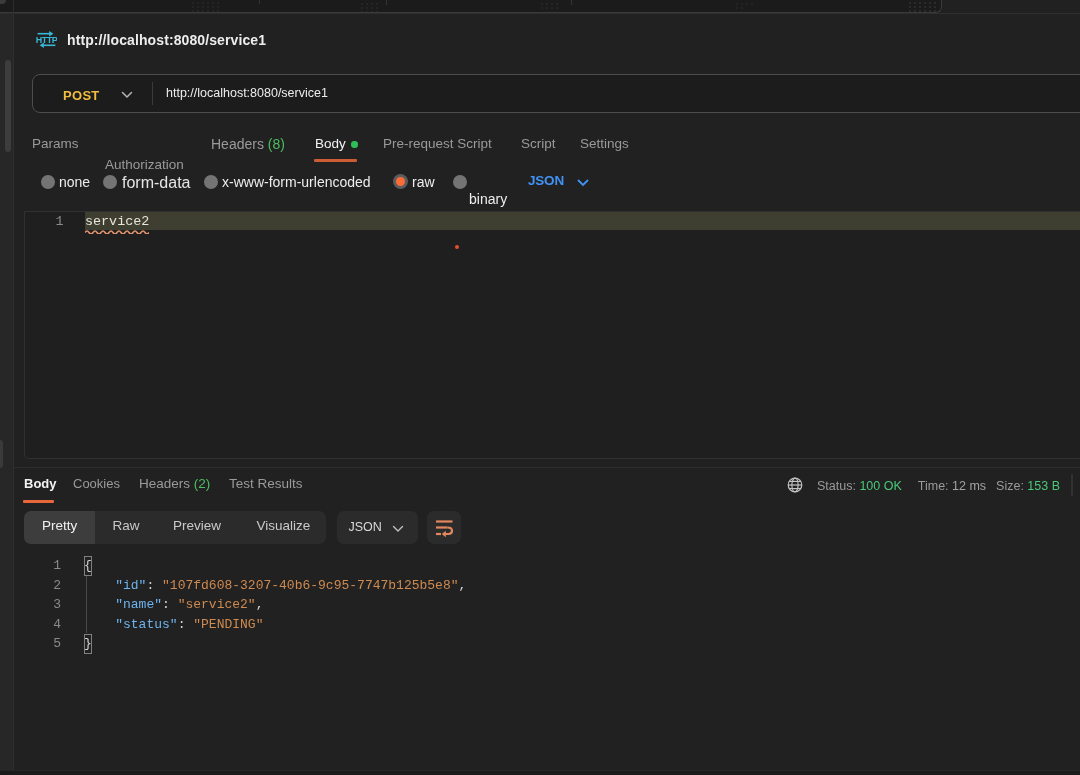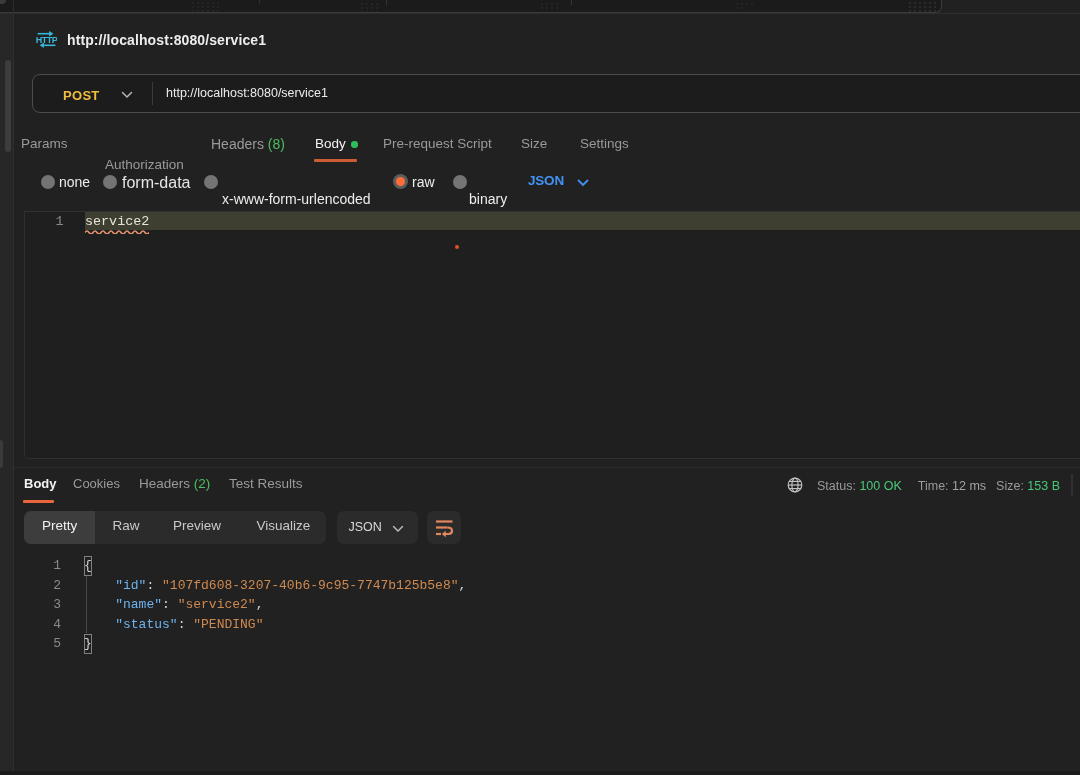--- a/index.html
+++ b/index.html
@@ -122,38 +122,38 @@
 
   <div class="abs" style="left:32px;top:74px;width:1064px;height:39px;background:#1c1c1c;border:1px solid #4d4d4d;border-radius:8px;"></div>
   <div class="abs" style="left:63px;top:88px;font-size:13px;font-weight:700;color:#f0bd3f;letter-spacing:0.3px;">POST</div>
   <svg class="abs" style="left:121px;top:91px;" width="12" height="8" viewBox="0 0 12 8">
     <path d="M1.5 1.5 L6 6 L10.5 1.5" stroke="#b5b5b5" stroke-width="1.5" fill="none" stroke-linecap="round"></path>
   </svg>
   <div class="abs" style="left:152px;top:82px;width:1px;height:23px;background:#3b3b3b;"></div>
   <div class="abs" style="left:166px;top:86px;font-size:12.5px;color:#ececec;">http://localhost:8080/service1</div>
 
   <div id="reqtabs">
-    <div class="abs grey" style="left:21px;top:136px;font-size:13.5px;">Params</div>
+    <div class="abs grey" style="left:32px;top:136px;font-size:13.5px;">Params</div>
     <div class="abs grey" style="left:105px;top:136px;font-size:13.5px;margin-top:21px;">Authorization</div>
     <div class="abs grey" style="left:211px;top:136px;font-size:14px;">Headers <span style="color:#4dbd5f">(8)</span></div>
     <div class="abs" style="left:315px;top:136px;font-size:13.5px;color:#f3f3f3;">Body</div>
     <div class="abs" style="left:351px;top:141px;width:6.5px;height:6.5px;border-radius:50%;background:#2fbd5a;"></div>
     <div class="abs" style="left:314px;top:159px;width:43px;height:2.5px;background:#cb5c33;border-radius:1px;"></div>
     <div class="abs grey" style="left:383px;top:136px;font-size:13.5px;">Pre-request Script</div>
-    <div class="abs grey" style="left:521px;top:136px;font-size:13.5px;">Size</div>
+    <div class="abs grey" style="left:521px;top:136px;font-size:13.5px;">Script</div>
     <div class="abs grey" style="left:580px;top:136px;font-size:13.5px;">Settings</div>
   </div>
 
   <div id="radios">
     <div class="abs" style="left:40.5px;top:174.5px;width:14px;height:14px;border-radius:50%;background:#747474;"></div>
     <div class="abs" style="left:59px;top:174px;font-size:14px;color:#ededed;">none</div>
     <div class="abs" style="left:103px;top:174.5px;width:14px;height:14px;border-radius:50%;background:#747474;"></div>
     <div class="abs" style="left:122px;top:174px;font-size:16px;color:#e5e5e5;">form-data</div>
     <div class="abs" style="left:203.5px;top:174.5px;width:14px;height:14px;border-radius:50%;background:#747474;"></div>
-    <div class="abs" style="left:222px;top:174px;font-size:14px;color:#ededed;margin-top:17px;">x-www-form-urlencoded</div>
+    <div class="abs" style="left:222px;top:174px;font-size:14px;color:#ededed;">x-www-form-urlencoded</div>
     <div class="abs" style="left:392.5px;top:174px;width:15px;height:15px;border-radius:50%;background:#5c5c5c;"></div>
     <div class="abs" style="left:395.5px;top:177px;width:9px;height:9px;border-radius:50%;background:#ff6c37;"></div>
     <div class="abs" style="left:412px;top:174px;font-size:14px;color:#ededed;">raw</div>
     <div class="abs" style="left:452.5px;top:174.5px;width:14px;height:14px;border-radius:50%;background:#747474;"></div>
     <div class="abs" style="left:469px;top:174px;font-size:14px;color:#ededed;margin-top:17px;">binary</div>
     <div class="abs" style="left:528px;top:173px;font-size:13.5px;font-weight:700;color:#4292f4;letter-spacing:-0.2px;">JSON</div>
     <svg class="abs" style="left:577px;top:179px;" width="12" height="8" viewBox="0 0 12 8">
       <path d="M1.5 1.5 L6 6 L10.5 1.5" stroke="#4292f4" stroke-width="1.8" fill="none" stroke-linecap="round"></path>
     </svg>
   </div>

